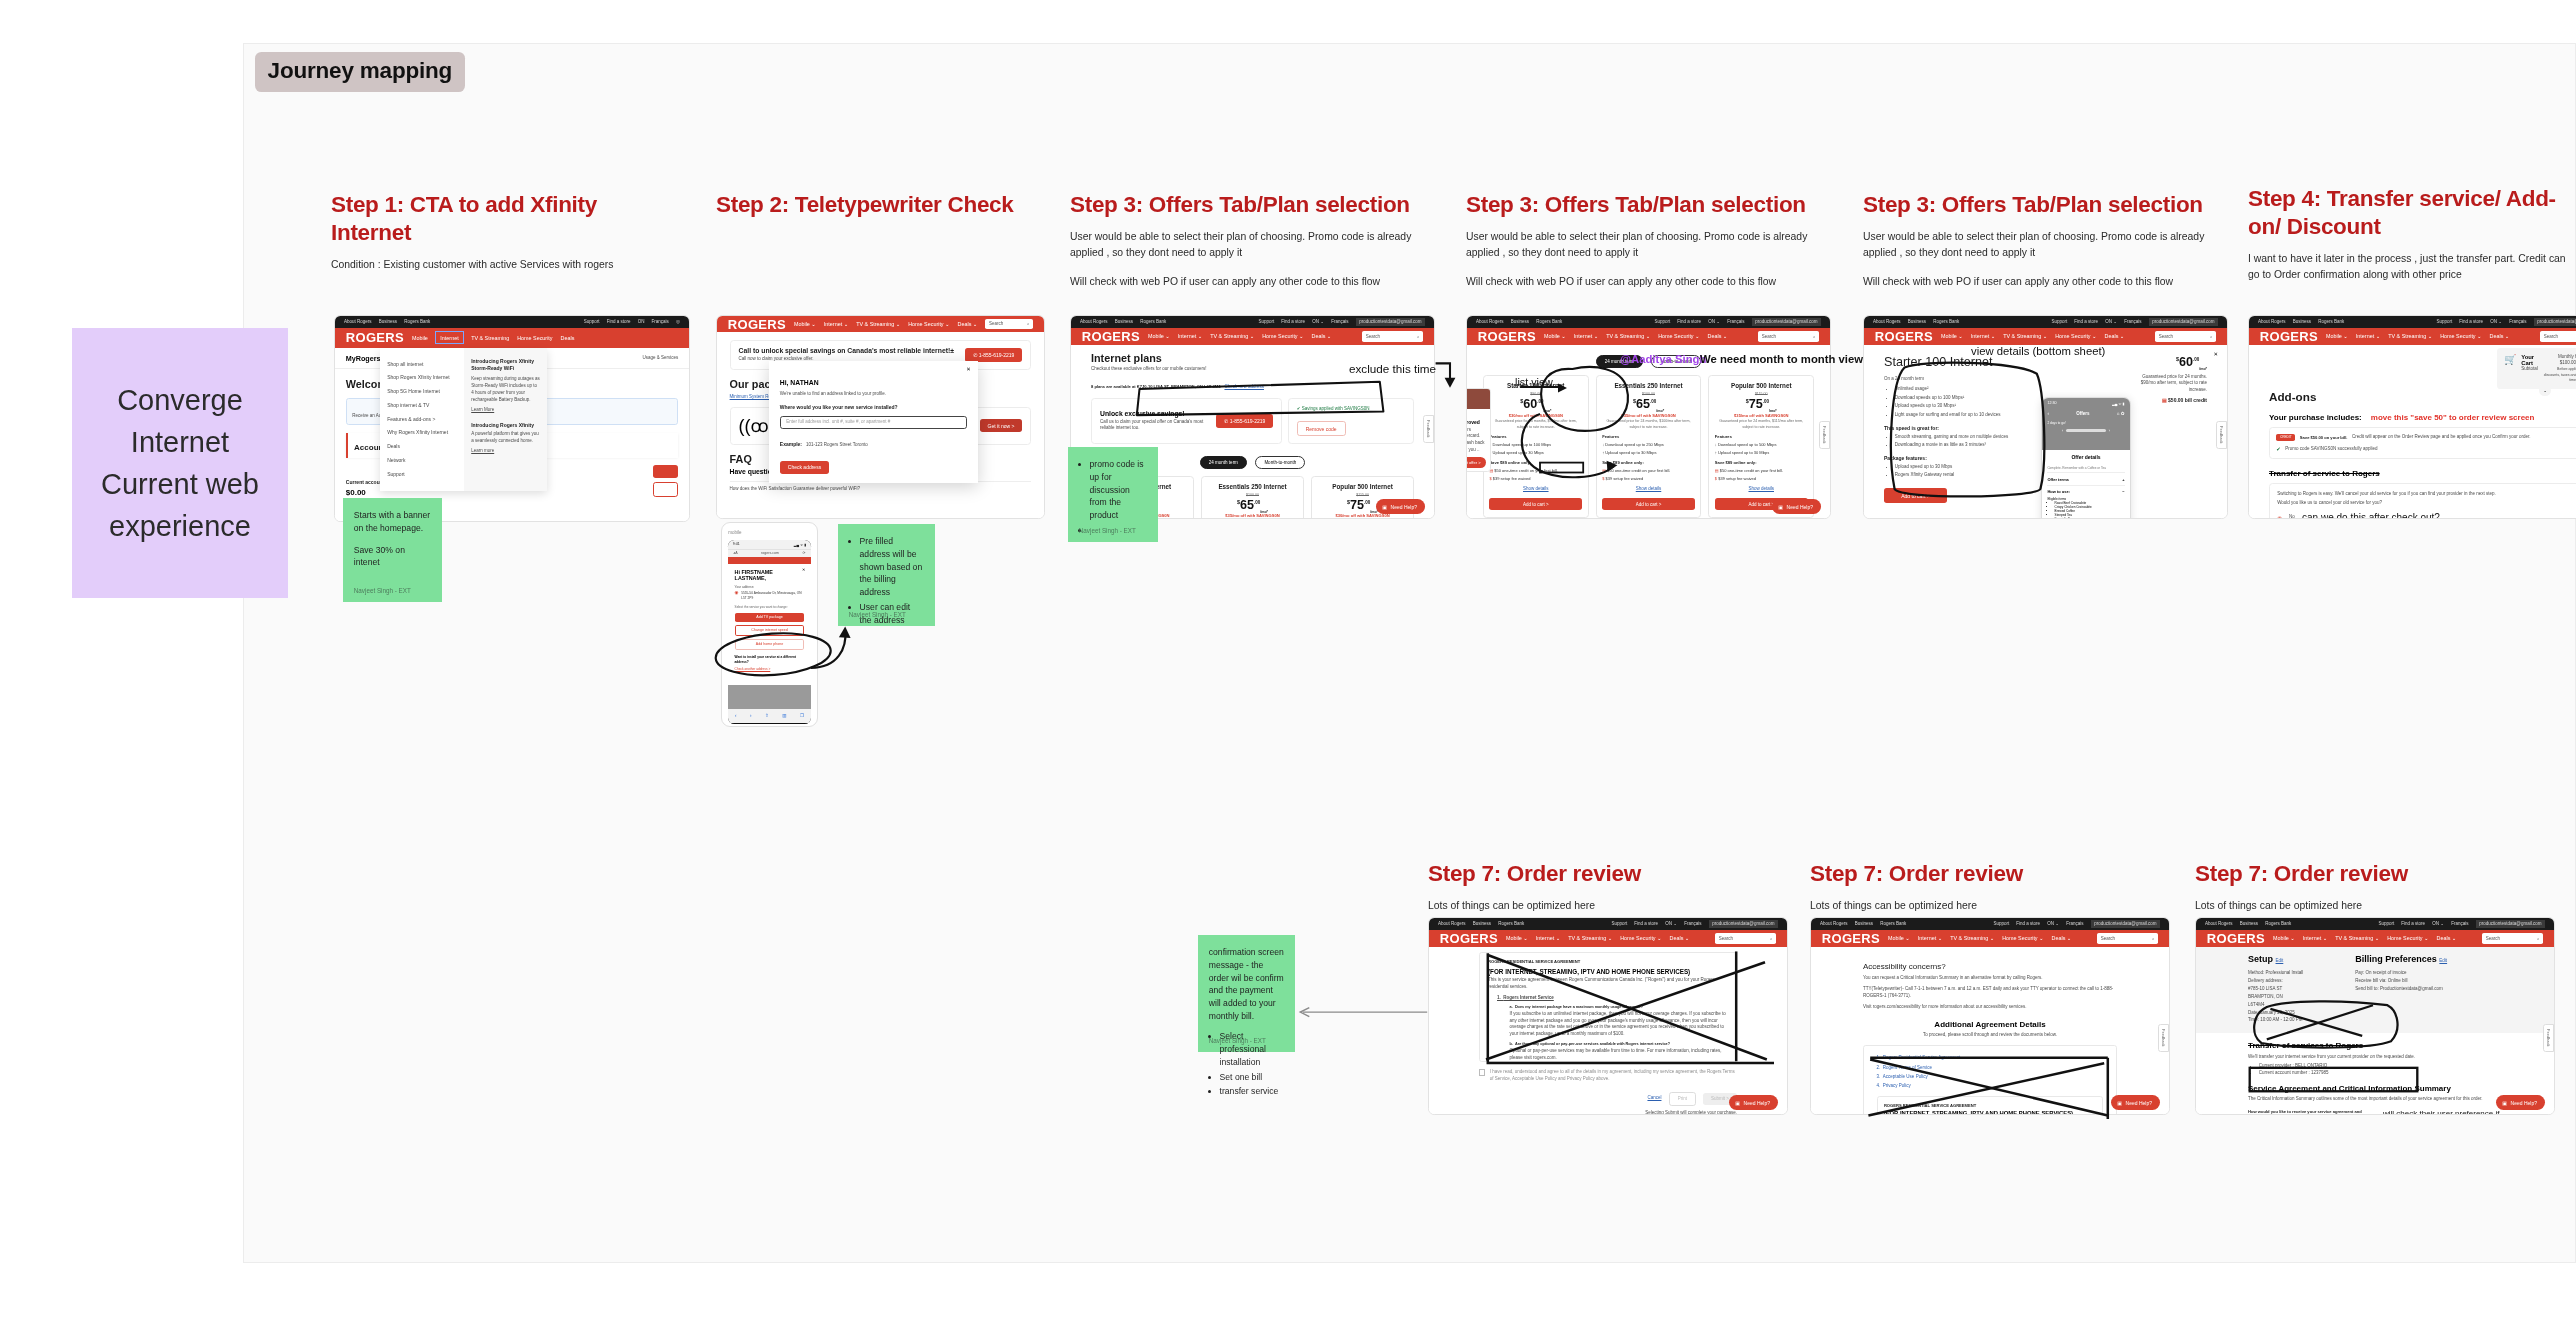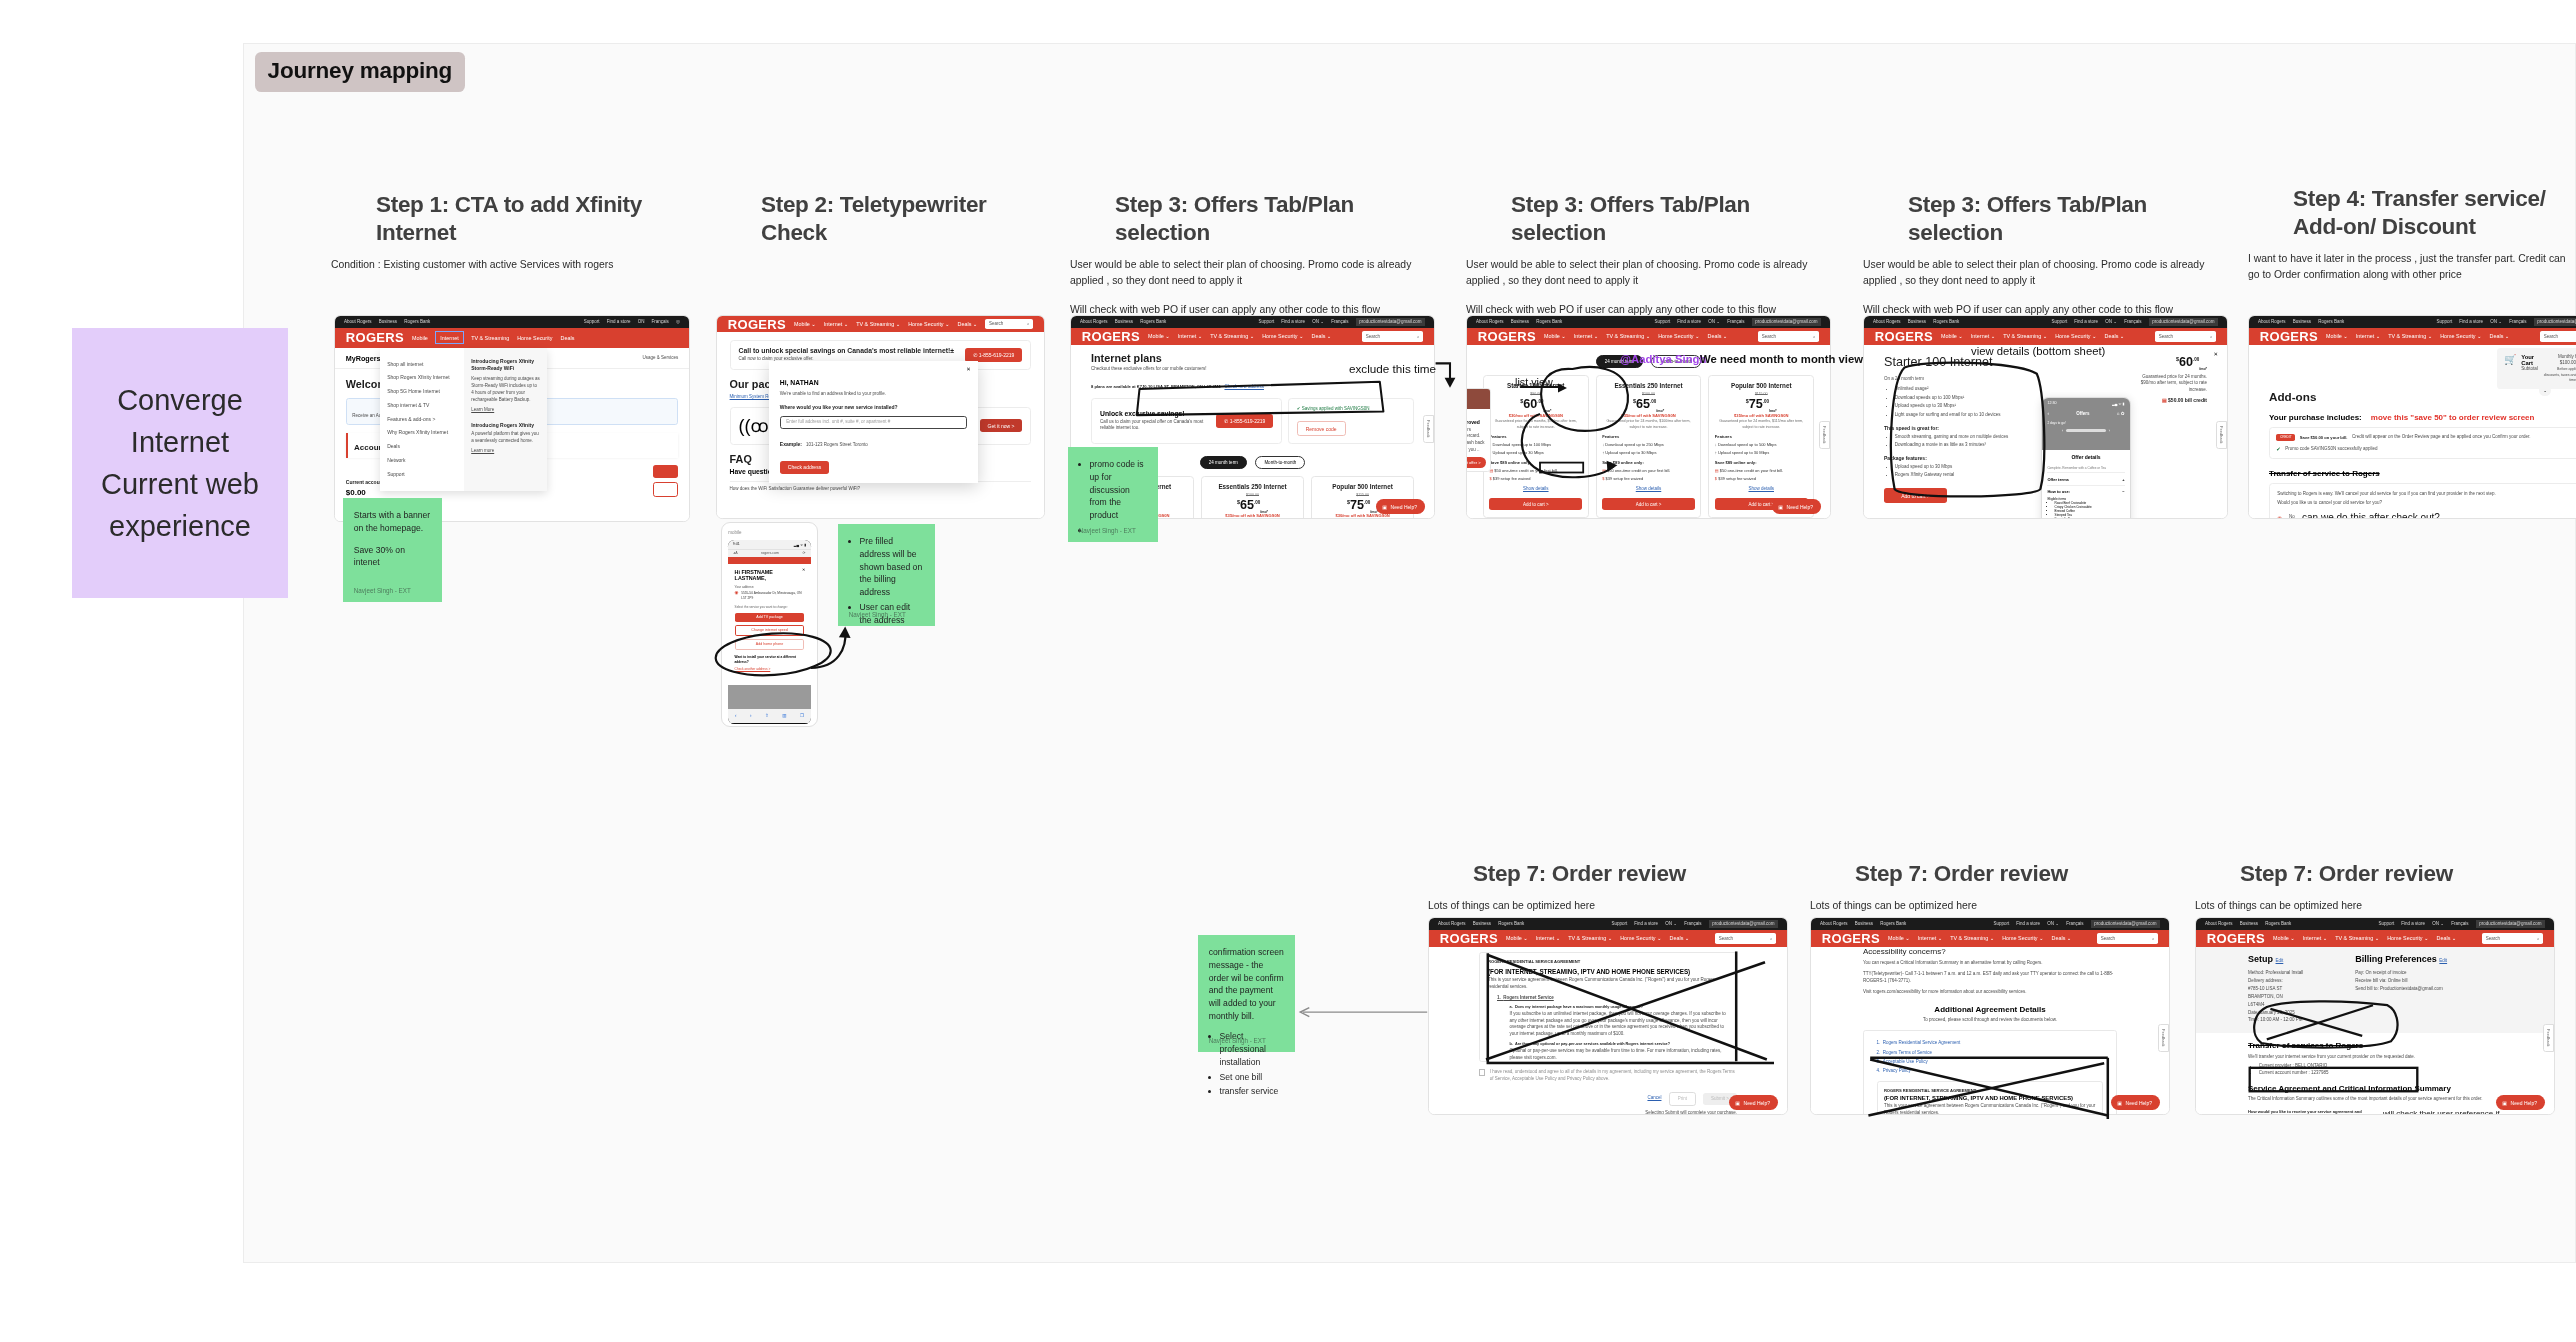--- a/index.html
+++ b/index.html
@@ -8,21 +8,21 @@
 
   .frame { position:absolute; left:243px; top:43px; width:2333px; height:1220px; background:#fafafa; border:0.9px solid #ececec; }
   .frame-title { position:absolute; left:255px; top:52px; background:#cfc4c4; color:#111; font-size:22.5px; font-weight:700;
      padding:6.3px 12.6px 8px 12.6px; border-radius:6.3px; letter-spacing:-0.2px; }
 
   .purple-card { position:absolute; left:72px; top:328px; width:216px; height:270px; background:#e3cdfa;
      display:flex; align-items:center; justify-content:center; text-align:center; }
   .purple-card span { font-size:29px; line-height:1.45; color:#2b2b2b; font-weight:400; }
 
   .col { position:absolute; }
-  .col h2 { font-size:22.5px; font-weight:700; color:#404040; letter-spacing:-0.3px; line-height:1.25;margin-left:45px; }
+  .col h2 { font-size:22.5px; font-weight:700; color:#b91c1c; letter-spacing:-0.3px; line-height:1.25; }
   .col .sub { margin-top:10px; font-size:10.4px; line-height:1.55; color:#2a2a2a; }
   .col .sub p + p { margin-top:12.6px; }
 
   
   .mock { position:absolute; background:#fff; border:0.9px solid #e2e2e2; border-radius:6.3px; overflow:hidden; }
   .topbar { background:#1b1b1b; height:11.7px; display:flex; align-items:center; padding:0 9px; gap:7.2px;}
   .topbar .tb { color:#d8d8d8; font-size:4.5px; white-space:nowrap;}
   .topbar .sp { flex:1; }
   .redbar { background:#d8402f; height:20px; display:flex; align-items:center; padding:0 10.8px; gap:8px; }
   .redbar .logo { color:#fff; font-size:13px; font-weight:700; letter-spacing:0.3px; white-space:nowrap;}
@@ -781,21 +781,21 @@
       <span class="nv">Mobile ⌄</span>
         <span class="nv">Internet ⌄</span>
         <span class="nv">TV &amp; Streaming ⌄</span>
         <span class="nv">Home Security ⌄</span>
         <span class="nv">Deals ⌄</span>
       <span class="srch">
           <span>Search</span>
           <span>⌕</span>
         </span>
     </div>
-    <div class="body-mock" style="height:169px;padding:0 52px;">
+    <div class="body-mock" style="height:169px;padding:15px 52px;">
       <div style="font-size:8px;color:#1b1b1b;">Accessibility concerns?</div>
       <div class="mini" style="margin-top:4.5px;">You can request a Critical Information Summary in an alternative format by calling Rogers.</div>
       <div class="mini" style="margin-top:4.5px;">TTY(Teletypewriter)- Call 7-1-1 between 7 a.m. and 12 a.m. EST daily and ask your TTY operator to connect the call to 1-888-ROGERS-1 (764-3771).</div>
       <div class="mini" style="margin-top:4.5px;">Visit rogers.com/accessibility for more information about our accessibility services.</div>
       <div style="text-align:center;font-size:8px;font-weight:700;margin-top:9px;">Additional Agreement Details</div>
       <div class="mini" style="text-align:center;margin-top:2.7px;">To proceed, please scroll through and review the documents below.</div>
       <div style="margin-top:6.3px;border:0.9px solid #e8e8e8;border-radius:2.7px;padding:7.2px 12.6px;">
         <div class="mini" style="color:#2b5fb0;line-height:2.1;">1.&nbsp;&nbsp;<span>Rogers Residential Service Agreement</span></div>
         <div class="mini" style="color:#2b5fb0;line-height:2.1;">2.&nbsp;&nbsp;<span>Rogers Terms of Service</span></div>
         <div class="mini" style="color:#2b5fb0;line-height:2.1;">3.&nbsp;&nbsp;<span>Acceptable Use Policy</span></div>

